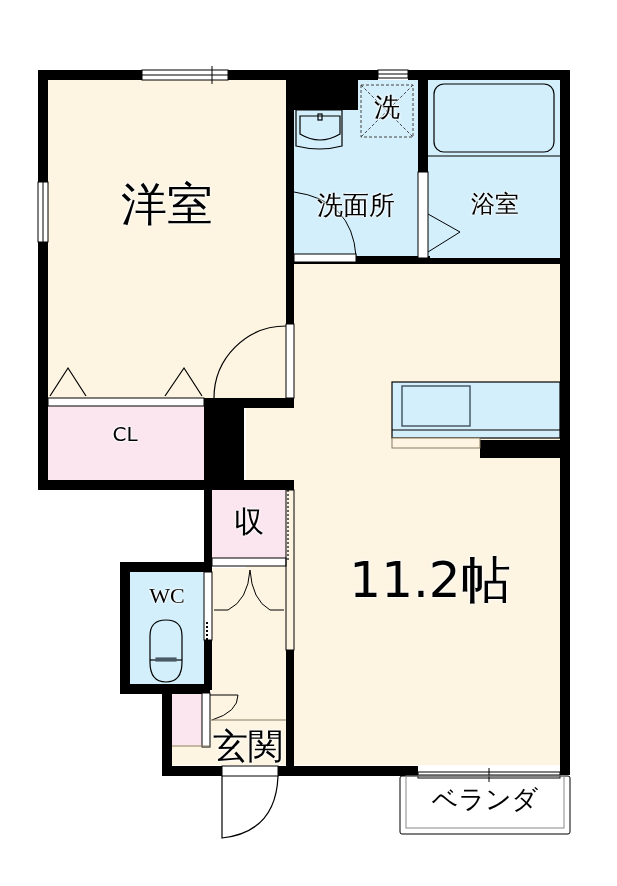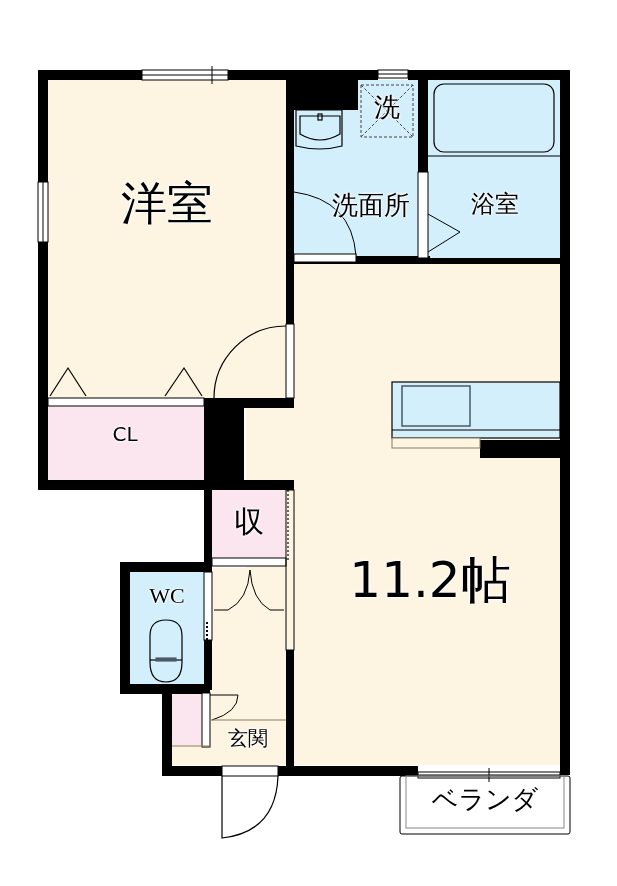--- a/index.html
+++ b/index.html
@@ -136,26 +136,26 @@
   <line x1="172" y1="746" x2="210" y2="746" stroke="#8a7a60" stroke-width="1"></line>
   <rect x="222" y="766" width="56" height="10" fill="#fff" stroke="#000" stroke-width="1"></rect>
   <path d="M222 776 V838 Q276 832 278 776" fill="none" stroke="#000" stroke-width="1.2"></path>
 
   <g fill="none" stroke="#000" stroke-width="1">
     <rect x="400" y="776" width="170" height="58" rx="2"></rect>
     <rect x="406" y="776" width="158" height="52" stroke="#888"></rect>
   </g>
 </svg>
 
-<div class="lbl" style="left:92px;top:180px;width:150px;font-size:46px;font-family:Liberation Serif, serif;">
+<div class="lbl" style="left:92px;top:180px;width:150px;font-size:46px;">
   <div>洋室</div>
 </div>
-<div class="lbl" style="left:313px;top:192px;width:116px;font-size:26px;text-align:center;">洗面所</div>
+<div class="lbl" style="left:298px;top:192px;width:116px;font-size:26px;text-align:center;">洗面所</div>
 <div class="lbl" style="left:364px;top:94px;width:46px;font-size:26px;">洗</div>
 <div class="lbl" style="left:440px;top:192px;width:110px;font-size:24px;">浴室</div>
 <div class="lbl" style="left:80px;top:424px;width:90px;font-size:20px;">CL</div>
 <div class="lbl" style="left:214px;top:506px;width:70px;font-size:30px;">収</div>
 <div class="lbl" style="left:132px;top:584px;width:70px;font-size:22px;font-family:Liberation Serif, serif;">WC</div>
-<div class="lbl" style="left:212px;top:728px;width:72px;font-size:20px;">玄関</div>
+<div class="lbl" style="left:212px;top:728px;width:72px;font-size:35px;">玄関</div>
 <div class="lbl" style="left:330px;top:554px;width:200px;font-size:50px;">
   <div>11.2帖</div>
 </div>
 <div class="lbl" style="left:410px;top:786px;width:150px;font-size:26px;">ベランダ</div>
 
 </body></html>

